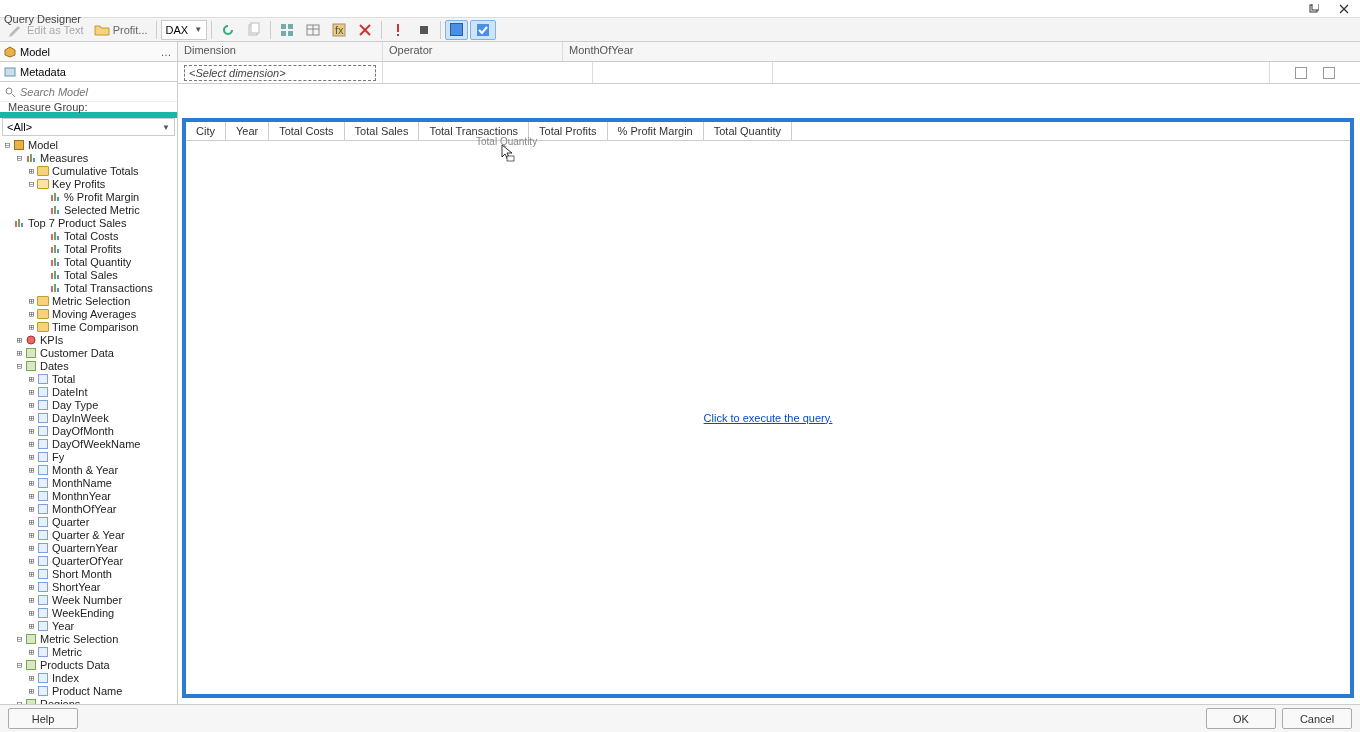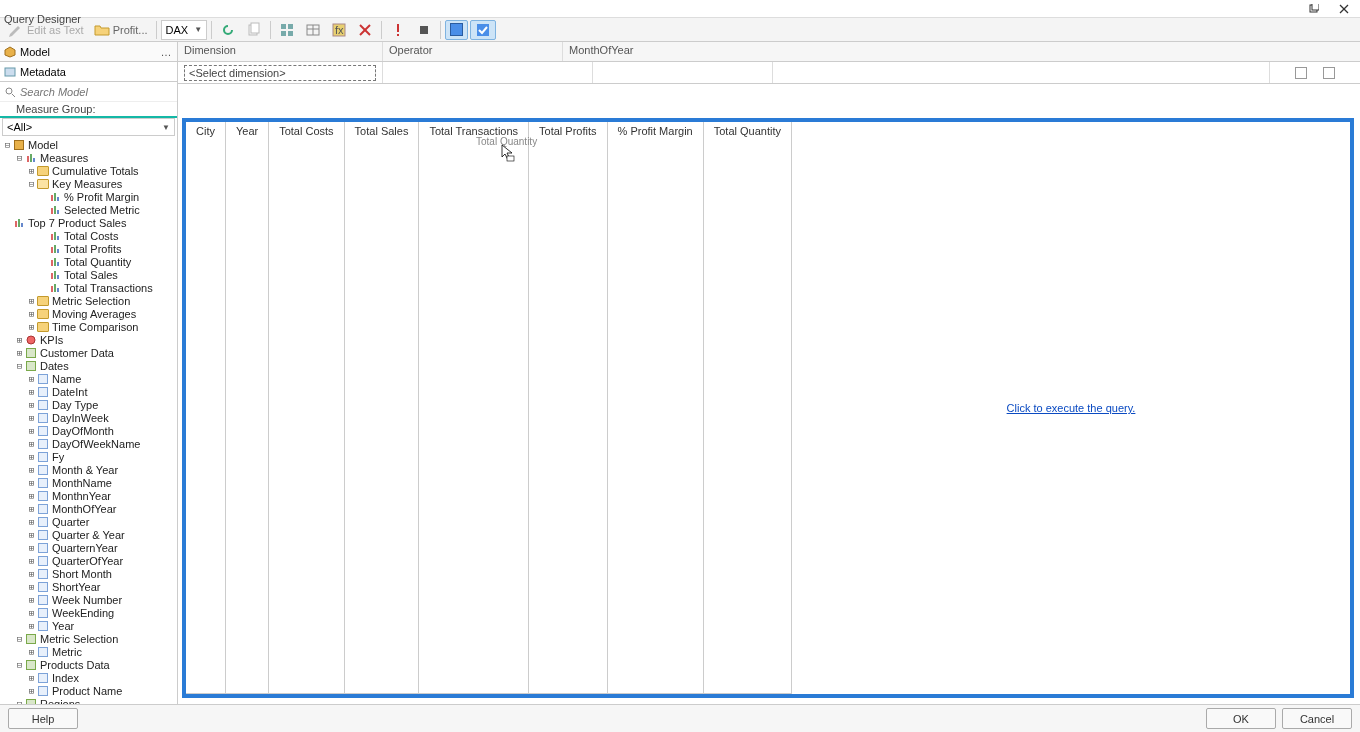--- a/index.html
+++ b/index.html
@@ -28,44 +28,44 @@
 
 .panel-header { height:20px; display:flex; align-items:center; background:#fafafa; border-bottom:1px solid #ccc; padding:0 4px; gap:4px;}
 .panel-header .ctl { width:14px; text-align:center; color:#555; cursor:pointer; }
 .cube-icon { width:12px;height:12px; }
 
 .metadata-hdr { height:20px; display:flex; align-items:center; padding:0 4px; border-bottom:1px solid #ccc; gap:4px; }
 .search-row { height:20px; display:flex; align-items:center; padding:0 4px; gap:4px; border-bottom:1px solid #eee;}
 .search-row input { border:none; outline:none; flex:1; font-size:11px; color:#555; font-style:italic;}
 .search-icon { width:12px;height:12px; color:#888; }
 
-.mg-label { height:16px; padding:0 16px; color:#444; border-bottom:2px solid #14b8a6; display:flex; align-items:center;}
+.mg-label { height:16px; padding:0 8px; color:#444; border-bottom:6px solid #14b8a6; display:flex; align-items:center;}
 .mg-combo { height:18px; border:1px solid #ccc; margin:0 2px; display:flex; align-items:center; padding:0 4px; justify-content:space-between; cursor:pointer;}
 .mg-combo .chev { font-size:8px; color:#555;}
 
 .tree { flex:1; overflow-y:auto; overflow-x:hidden; padding:2px 0;}
 .tree-row { display:flex; align-items:center; height:13px; padding:0 2px; cursor:pointer; white-space:nowrap;}
 .twisty { width:11px; text-align:center; font-size:9px; color:#555; font-family:monospace;}
 .tree-label { color:#222;}
 .ticon { width:12px; height:12px; margin-right:3px; display:inline-flex; align-items:center; justify-content:center;}
 .folder-icon { width:12px;height:10px; background:#f6d27a; border:1px solid #c49a2c; border-radius:1px;}
 .folder-icon.open { background:#fbe3a3; }
 .measure-icon { width:10px;height:10px; }
 .cube-sm { width:10px;height:10px; background:#e8b14a; border:1px solid #a06f1c;}
 .dim-icon{ width:10px;height:10px; background:#d9e7c9; border:1px solid #7aa94a;}
 .attr-icon{ width:10px;height:10px; background:#e8f0fb; border:1px solid #7ca2d8;}
 
 .filter-header { height:20px; display:flex; background:#f6f6f6; border-bottom:1px solid #ccc; }
 .filter-header .col { border-right:1px solid #ddd; padding:2px 6px; color:#555;}
 .filter-row { height:22px; display:flex; border-bottom:1px solid #ccc; background:#fff;}
 .filter-row .cell { border-right:1px solid #ddd; padding:2px 6px; display:flex; align-items:center;}
-.sel-dim { border:1px dashed #777; padding:1px 4px; color:#444; font-size:11px;}
+.sel-dim { border:1px dashed #777; padding:1px 4px; color:#444; font-size:11px;font-style:italic;}
 .param-box { width:12px;height:12px; border:1px solid #999; background:#fff; margin:0 8px;}
 
-.results { flex:1; margin:4px 6px 6px 4px; border:4px solid #2a7bd6; background:#fff; position:relative; display:flex; flex-direction:row;}
+.results { flex:1; margin:4px 6px 6px 4px; border:4px solid #2a7bd6; background:#fff; position:relative; display:flex; flex-direction:column;}
 .col-headers { display:flex; background:#fff; border-bottom:1px solid #ccc;}
 .col-headers .ch { padding:3px 10px; border-right:1px solid #ccc; color:#333; font-size:11px; cursor:default;}
 .results-body { flex:1; display:flex; align-items:center; justify-content:center; position:relative;}
 .exec-link { color:#0a4ac2; text-decoration:underline; cursor:pointer; }
 
 .drag-ghost { position:absolute; left:290px; top:14px; color:#888; font-size:10px; pointer-events:none;}
 .cursor-ghost { position:absolute; left:315px; top:22px; pointer-events:none;}
 .cursor-ghost svg { width:14px; height:18px; }
 
 .footer { height:28px; display:flex; align-items:center; padding:12px 8px; border-top:1px solid #ccc; background:#f6f6f6;}
@@ -229,21 +229,21 @@
           <span class="ticon">
             <div class="folder-icon"></div>
           </span>
           <span class="tree-label">Cumulative Totals</span>
         </div>
         <div class="tree-row" style="padding-left: 26px;">
           <span class="twisty">⊟</span>
           <span class="ticon">
             <div class="folder-icon open"></div>
           </span>
-          <span class="tree-label">Key Measures</span>
+          <span class="tree-label">Key Profits</span>
         </div>
         <div class="tree-row" style="padding-left: 38px;">
           <span class="twisty"></span>
           <span class="ticon">
             <svg class="measure-icon" viewBox="0 0 10 10">
               <rect x="1" y="3" width="2" height="6" fill="#d66"></rect>
               <rect x="4" y="1" width="2" height="8" fill="#6a6"></rect>
               <rect x="7" y="5" width="2" height="4" fill="#68c"></rect>
             </svg>
           </span>
@@ -368,21 +368,21 @@
           <span class="ticon">
             <div class="dim-icon"></div>
           </span>
           <span class="tree-label">Dates</span>
         </div>
         <div class="tree-row" style="padding-left: 26px;">
           <span class="twisty">⊞</span>
           <span class="ticon">
             <div class="attr-icon"></div>
           </span>
-          <span class="tree-label">Name</span>
+          <span class="tree-label">Total</span>
         </div>
         <div class="tree-row" style="padding-left: 26px;">
           <span class="twisty">⊞</span>
           <span class="ticon">
             <div class="attr-icon"></div>
           </span>
           <span class="tree-label">DateInt</span>
         </div>
         <div class="tree-row" style="padding-left: 26px;">
           <span class="twisty">⊞</span>

